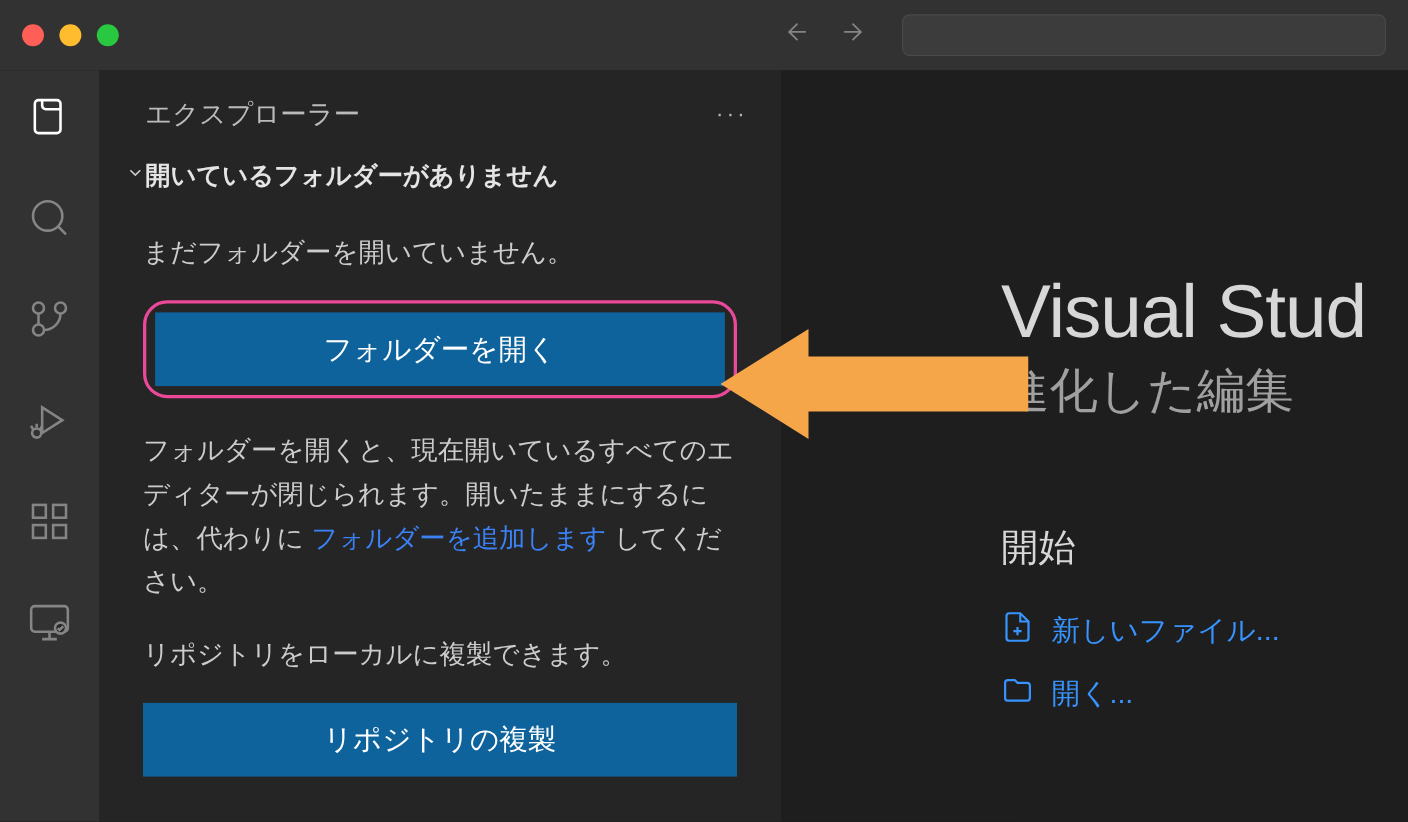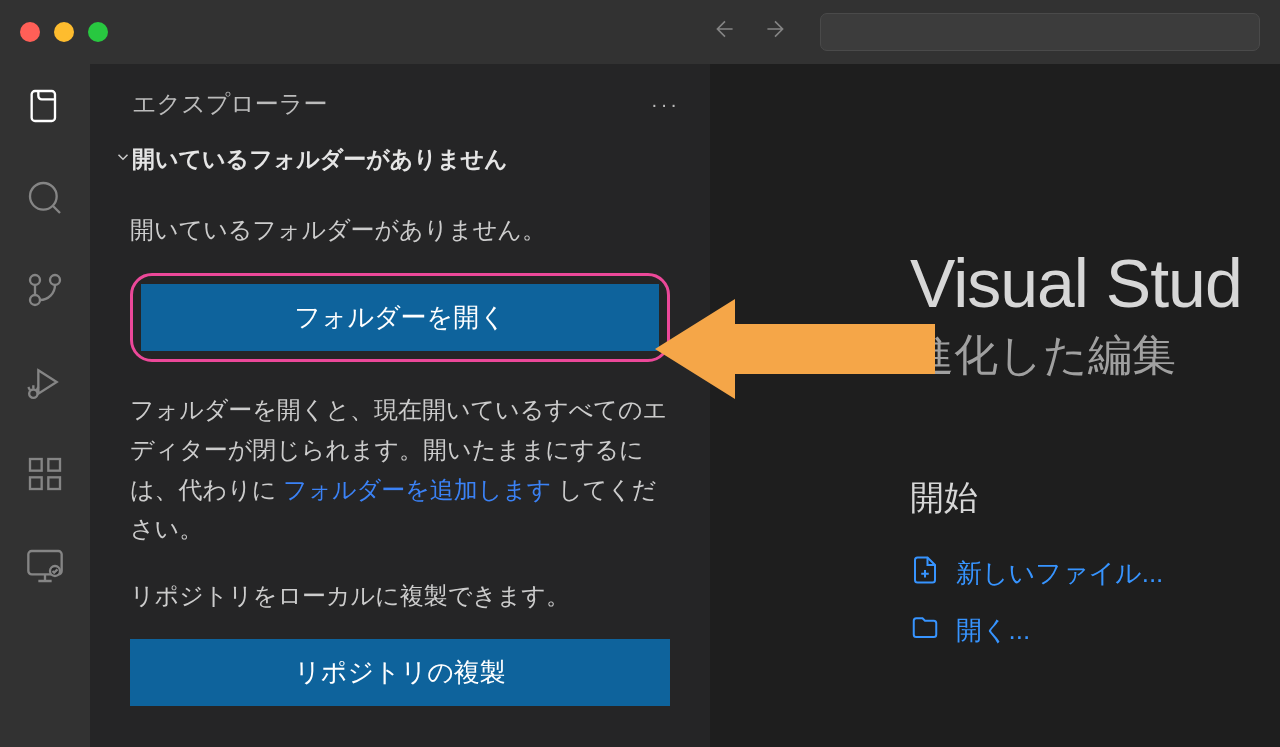--- a/index.html
+++ b/index.html
@@ -270,21 +270,21 @@
     </div>
     <div class="section-header">
       <span class="chevron">
         <svg width="18" height="18" viewBox="0 0 24 24" fill="none" stroke="currentColor" stroke-width="2">
             <path d="M6 9l6 6 6-6"></path>
           </svg>
       </span>
       <span>開いているフォルダーがありません</span>
     </div>
     <div class="sidebar-content">
-      <div class="message">開いているフォルダーがありません。</div>
+      <div class="message">まだフォルダーを開いていません。</div>
       <div class="highlight-box">
         <button class="btn">フォルダーを開く</button>
       </div>
       <div class="description">
         <span>フォルダーを開くと、現在開いているすべてのエディターが閉じられます。開いたままにするには、代わりに </span><span class="link">フォルダーを追加します</span><span> してください。</span>
       </div>
       <div class="message">リポジトリをローカルに複製できます。</div>
       <button class="btn">リポジトリの複製</button>
     </div>
   </div>

